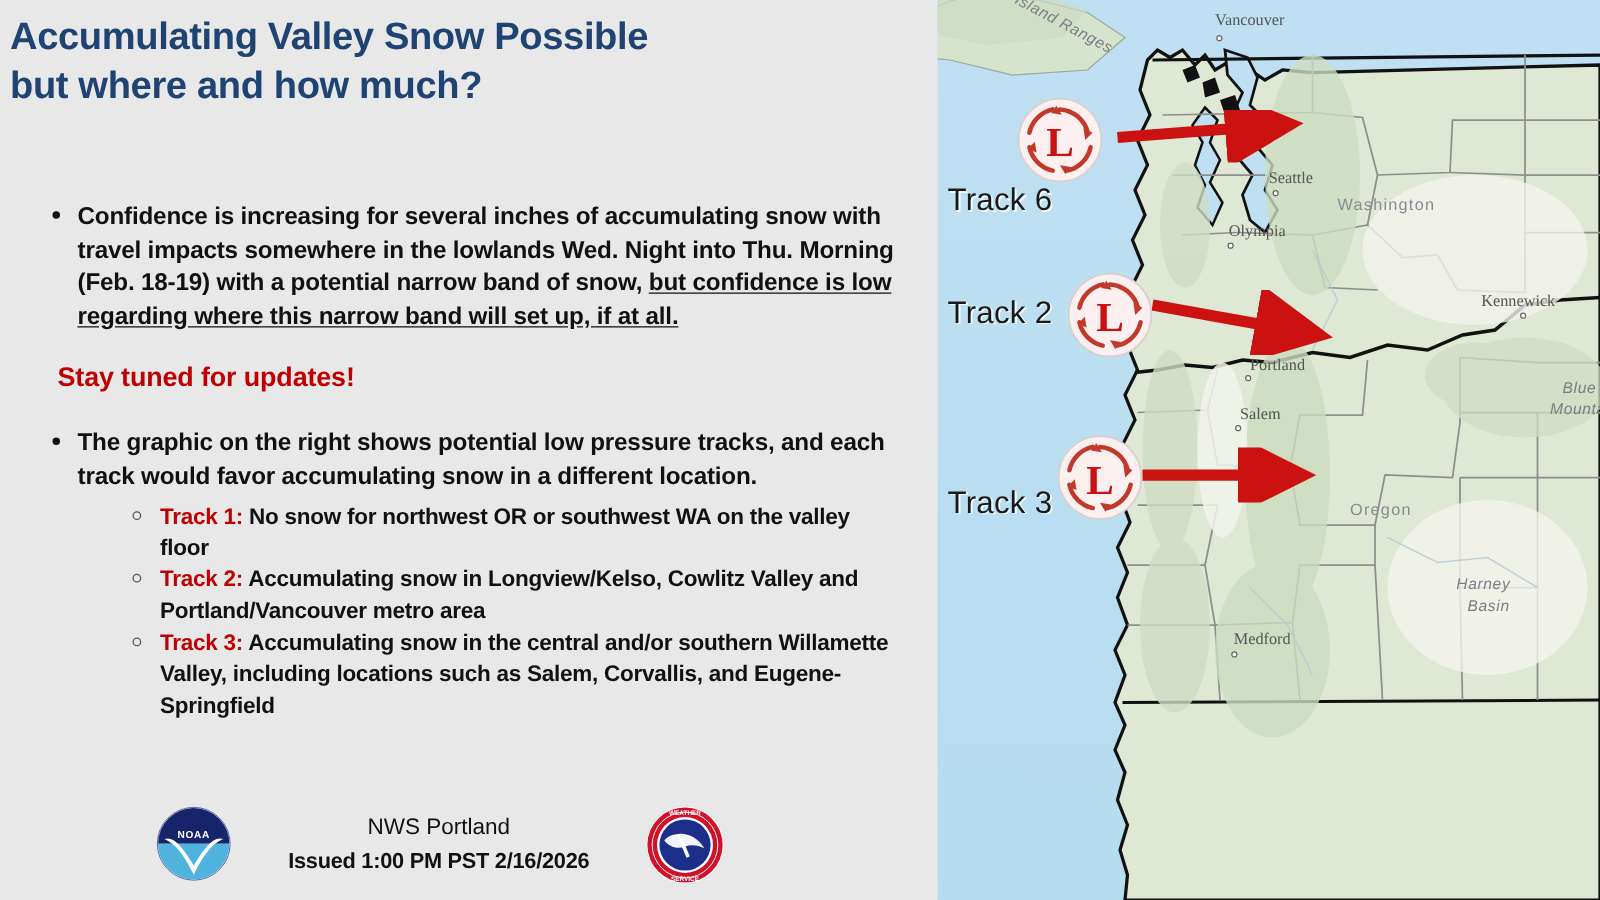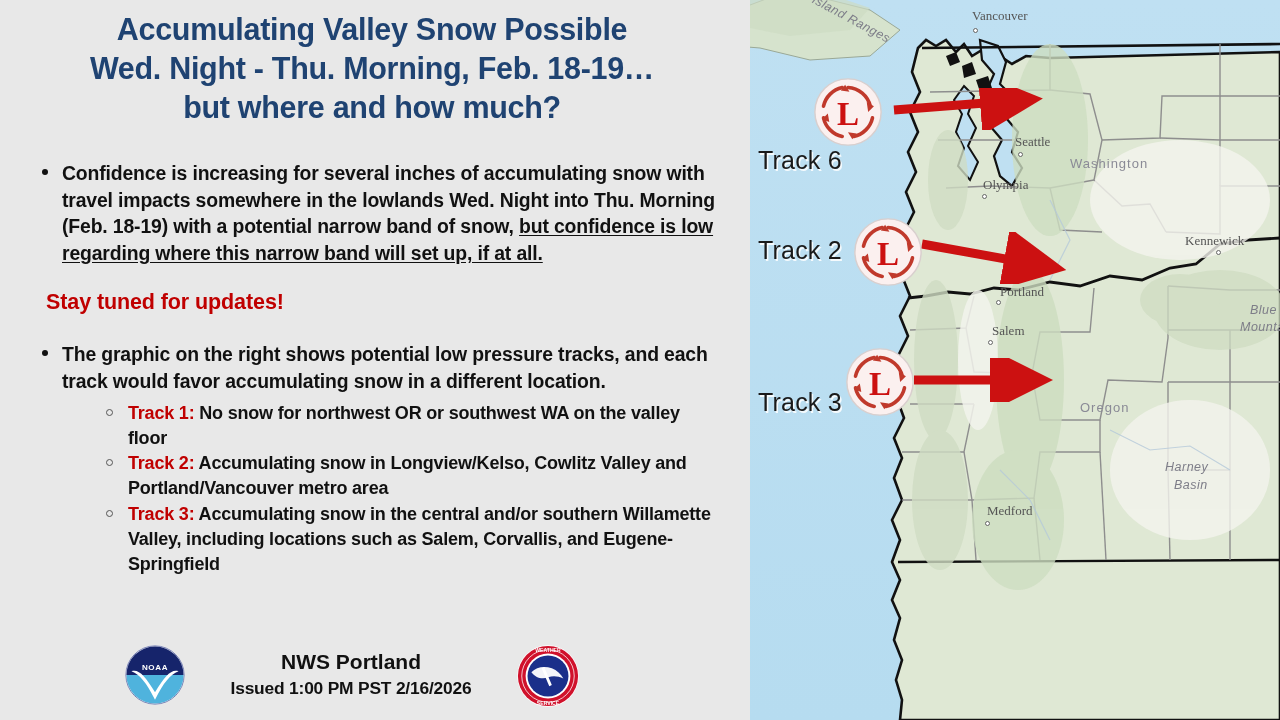--- a/index.html
+++ b/index.html
@@ -12,22 +12,22 @@
     position:relative;width:1280px;height:720px;
     background:#e8e8e8;
     overflow:hidden;
   }
   
   #left-panel{
     position:absolute;left:0;top:0;width:750px;height:720px;
     background:#e8e8e8;
   }
   #title-block{
-    position:absolute;left:19px;top:10px;width:706px;
-    text-align:center;
+    position:absolute;left:8px;top:10px;width:706px;
+    text-align:left;
     color:#1f4372;
     font-weight:bold;
     font-size:30.5px;
     line-height:39px;
     letter-spacing:-0.3px;
   }
   #body-block{
     position:absolute;left:14px;top:144px;width:724px;
     color:#111111;
   }
@@ -83,21 +83,21 @@
   #noaa-logo{
     position:absolute;left:124px;top:4px;width:62px;height:62px;
   }
   #nws-logo{
     position:absolute;left:516px;top:4px;width:64px;height:64px;
   }
   #footer-text{
     position:absolute;left:186px;top:6px;width:330px;text-align:center;
     color:#111;
   }
-  #org-name{font-size:21px;font-weight:bold;letter-spacing:0px;line-height:31px;}
+  #org-name{font-size:18px;font-weight:normal;letter-spacing:0px;line-height:31px;}
   #issued-line{font-size:17.4px;font-weight:bold;line-height:23px;letter-spacing:-0.2px;}
   
   #map-panel{
     position:absolute;left:750px;top:0;width:530px;height:720px;
     background:#bfe0f2;
     overflow:hidden;
   }
   #map-svg{position:absolute;left:0;top:0;width:530px;height:720px;}
   .trk-label{
     position:absolute;
@@ -135,21 +135,20 @@
 </style>
 </head>
 <body>
 
 <div id="slide">
 
   <div id="left-panel">
 
     <div id="title-block">
       <div>Accumulating Valley Snow Possible</div>
-      <div>Wed. Night - Thu. Morning, Feb. 18-19…</div>
       <div>but where and how much?</div>
     </div>
 
     <div id="body-block">
 
       <ul class="lvl1">
         <li class="b1">
           <span class="bullet-dot"></span><span>Confidence is increasing for several inches of accumulating snow with travel impacts somewhere in the lowlands Wed. Night into Thu. Morning (Feb. 18-19) with a potential narrow band of snow, </span><span class="u">but confidence is low regarding where this narrow band will set up, if at all.</span>
         </li>
       </ul>

